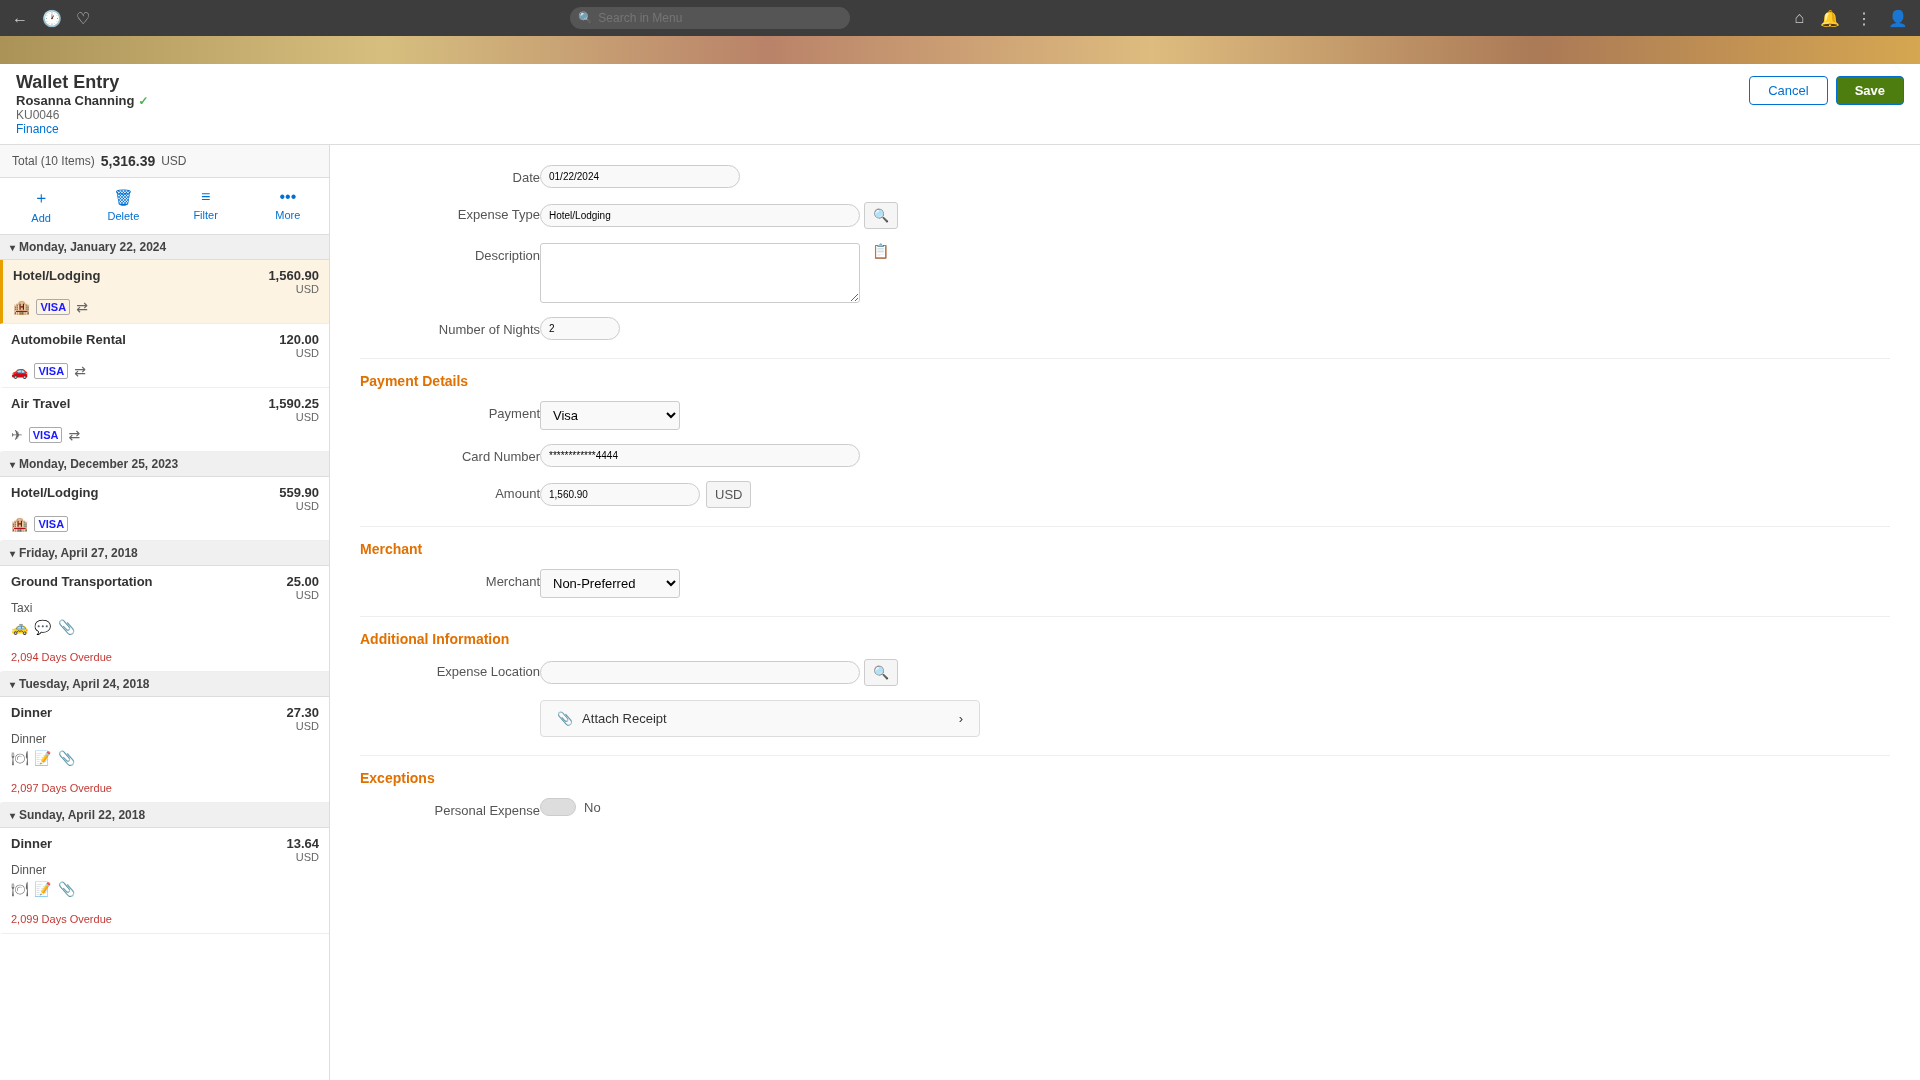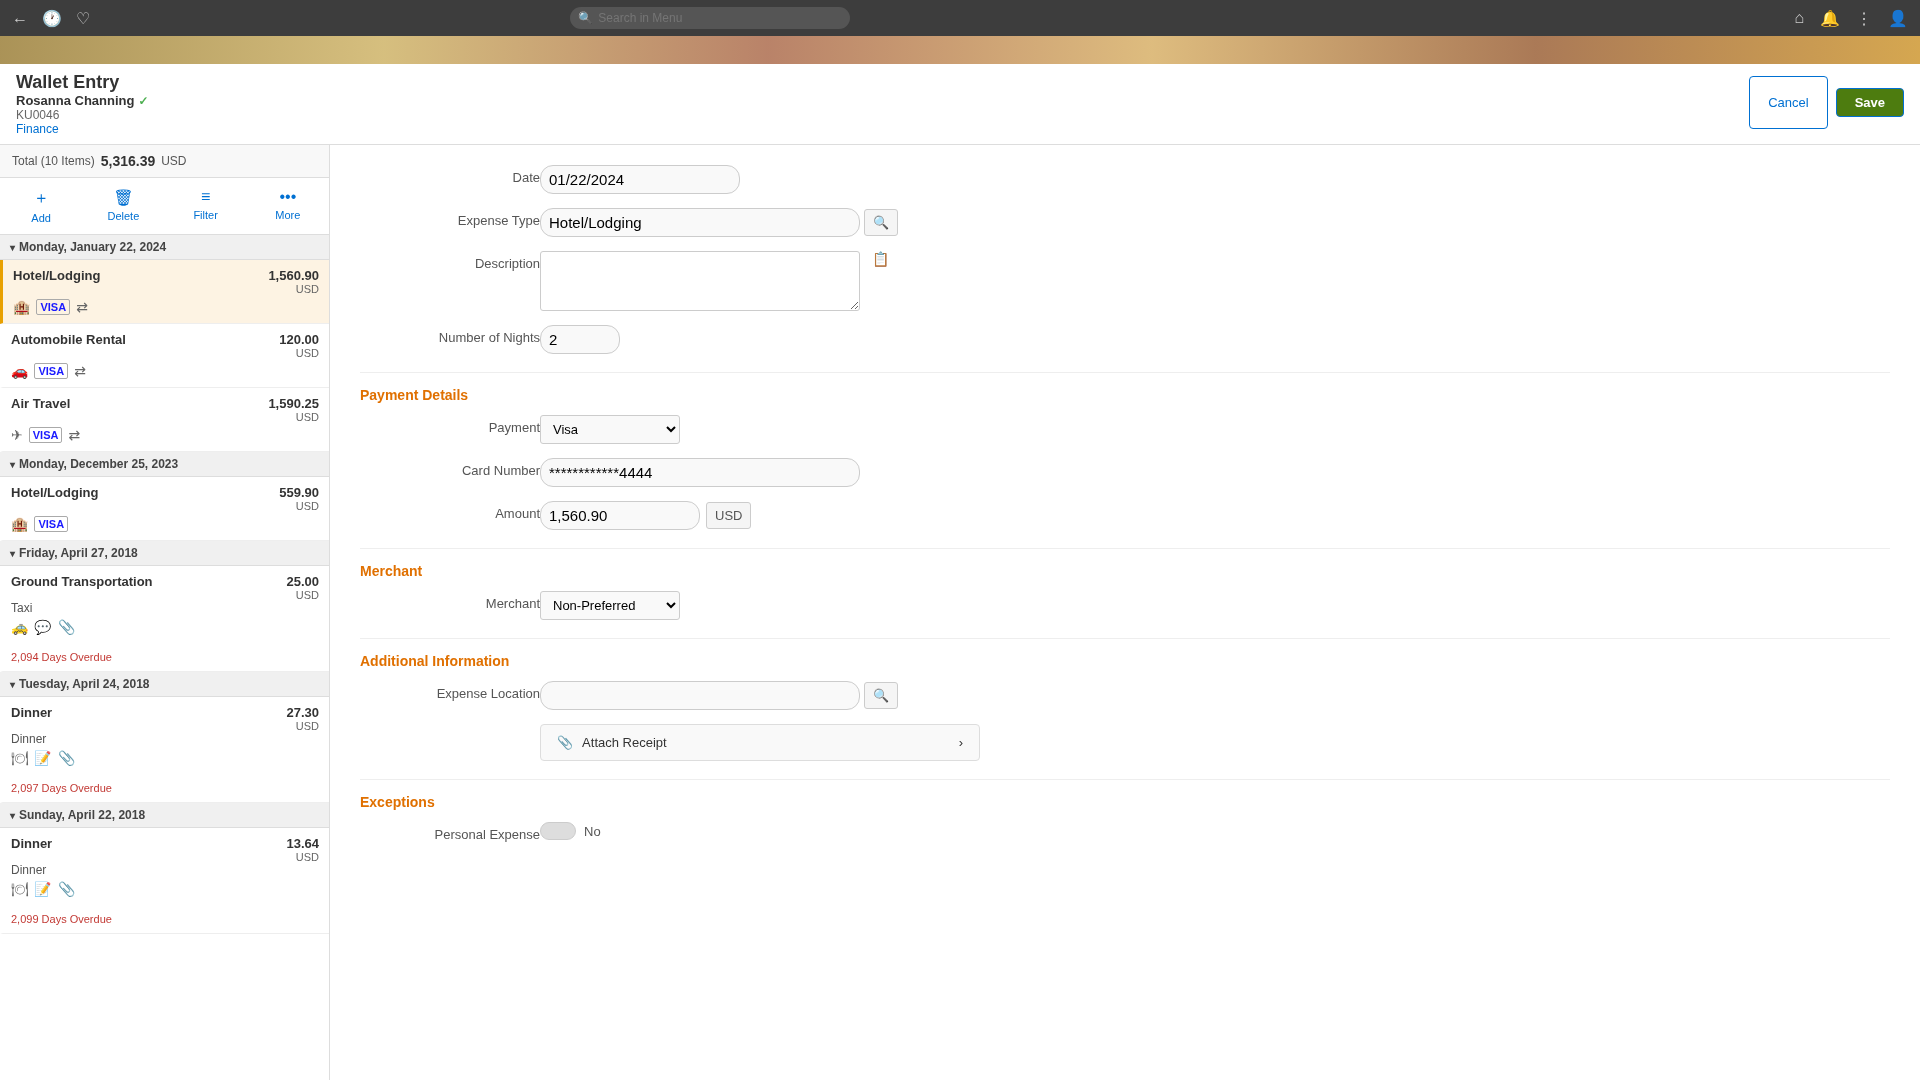--- a/index.html
+++ b/index.html
@@ -90,21 +90,21 @@
     }
     .user-id { font-size: 12px; color: #666; }
     .user-dept { font-size: 12px; color: #0070d2; }
     .header-actions {
       display: flex;
       gap: 8px;
       align-items: center;
       margin-top: 4px;
     }
     .btn-cancel {
-      padding: 18px 18px;
+      padding: 6px 18px;
       border: 1px solid #0070d2;
       background: #fff;
       color: #0070d2;
       border-radius: 4px;
       cursor: pointer;
       font-size: 13px;
     }
     .btn-save {
       padding: 6px 18px;
       border: 1px solid #0070d2;
@@ -259,21 +259,21 @@
     }
     .form-control {
       flex: 1;
       max-width: 500px;
     }
     .form-input {
       width: 200px;
       padding: 5px 8px;
       border: 1px solid #ccc;
       border-radius: 13px;
-      font-size: 15px;
+      font-size: 10px;
       background: #f9f9f9;
     }
     .form-input-wide {
       width: 320px;
     }
     .form-textarea {
       width: 320px;
       height: 60px;
       padding: 5px 8px;
       border: 1px solid #ccc;

